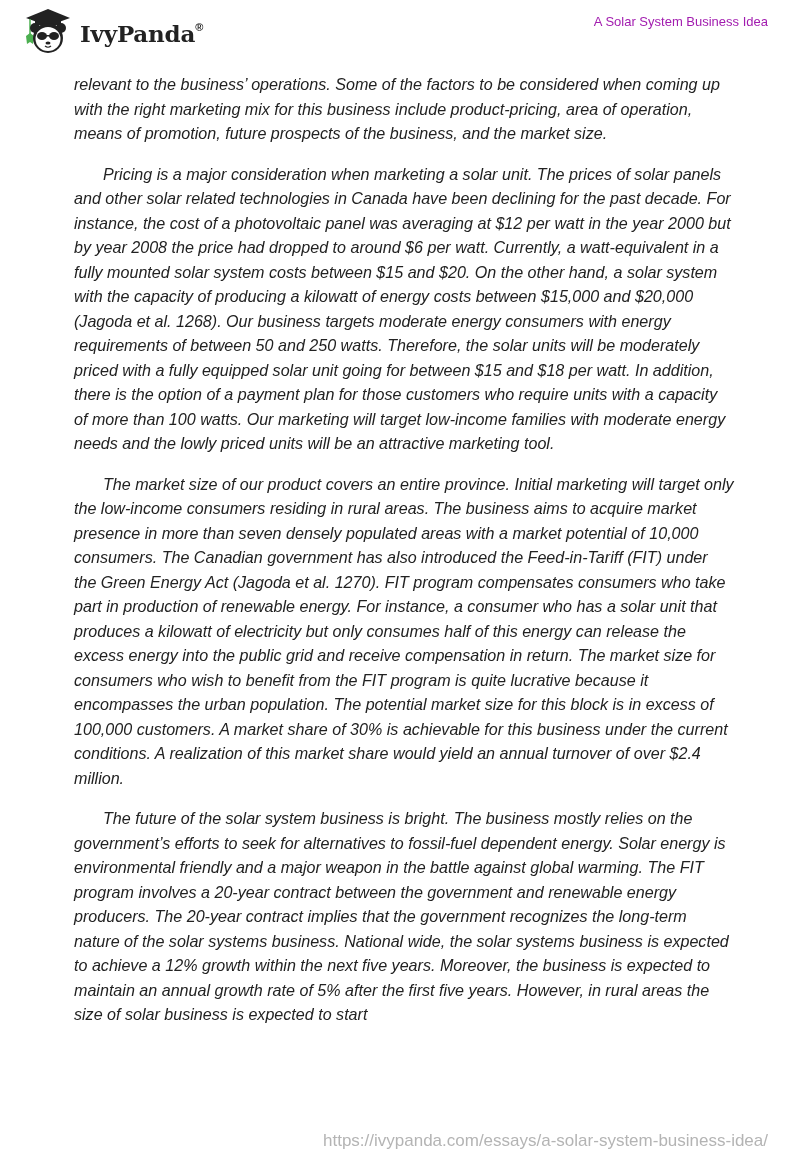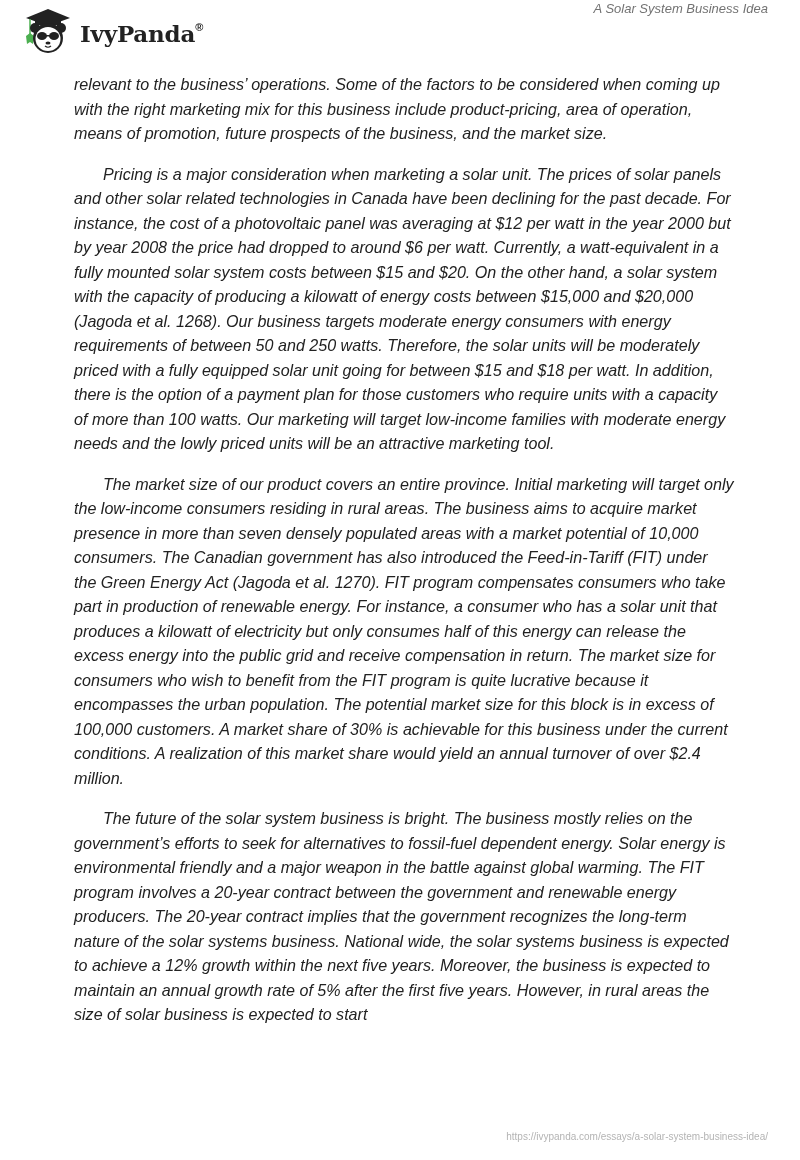--- a/index.html
+++ b/index.html
@@ -9,29 +9,29 @@
     }
     .header { position: absolute; left: 0; top: 0; width: 800px; height: 62px; }
     .logo { position: absolute; left: 18px; top: 6px; display: flex; align-items: center; }
     .logo svg { width: 58px; height: 50px; display: block; }
     .logo-text {
       font-family: "DejaVu Serif", serif; font-weight: bold; font-size: 23px;
       color: #222; margin-left: 4px; margin-top: 4px; letter-spacing: -0.2px;
     }
     .logo-text sup { font-size: 11px; font-family: "Liberation Sans", sans-serif; font-weight: bold; position: relative; top: -2px; }
     .doc-title {
-      position: absolute; right: 32px; top: 1px; font-size: 13px; color: #737373; font-style: italic;
+      position: absolute; right: 32px; top: 14px; font-size: 13px; color: #a21caf;
     }
     .content { position: absolute; left: 74px; top: 72px; width: 660px; font-style: italic; }
     .content p {
       margin: 0 0 16px 0; font-size: 16.1px; line-height: 24.5px; color: #222;
     }
     .content p.indent { text-indent: 29px; }
     .footer-url {
-      position: absolute; right: 32px; top: 1131px; font-size: 10px; color: #b4b4b4;
+      position: absolute; right: 32px; top: 1131px; font-size: 17px; color: #b4b4b4;
     }
   </style>
 </head>
 <body>
 
 <div class="header">
   <div class="logo">
     <svg viewBox="0 0 58 50">
 
       <polygon points="8,12 30,3 52,12 30,20" fill="#222"></polygon>

